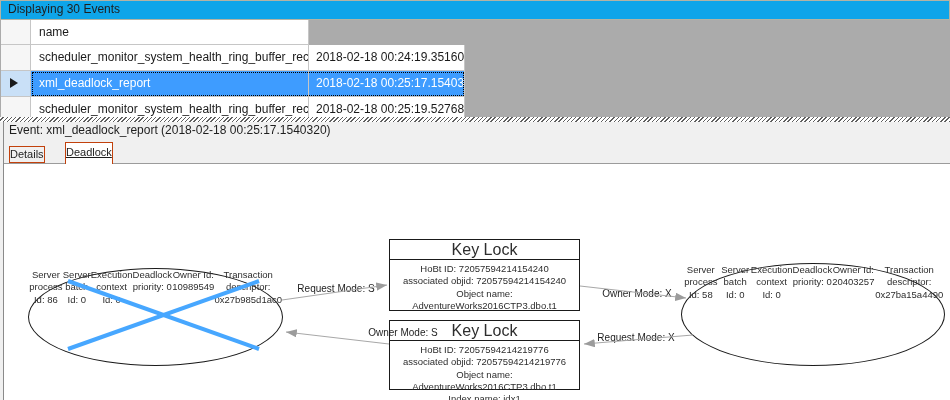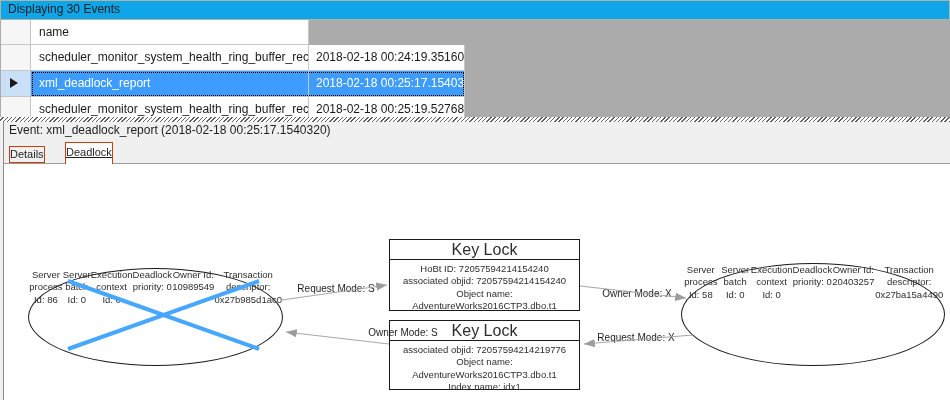--- a/index.html
+++ b/index.html
@@ -162,20 +162,21 @@
       <div class="bodytxt">
         <div>HoBt ID: 72057594214154240</div>
         <div>associated objid: 72057594214154240</div>
         <div>Object name: AdventureWorks2016CTP3.dbo.t1</div>
       </div>
     </div>
 
     <div class="lockbox" id="lock-bottom">
       <div class="title">Key Lock</div>
       <div class="bodytxt">
+        <div>HoBt ID: 72057594214219776</div>
         <div>associated objid: 72057594214219776</div>
         <div>Object name: AdventureWorks2016CTP3.dbo.t1</div>
         <div>Index name: idx1</div>
       </div>
     </div>
 
     <div class="edge-label" id="lbl-request-s">Request Mode: S</div>
     <div class="edge-label" id="lbl-owner-s">Owner Mode: S</div>
     <div class="edge-label" id="lbl-owner-x">Owner Mode: X</div>
     <div class="edge-label" id="lbl-request-x">Request Mode: X</div>

